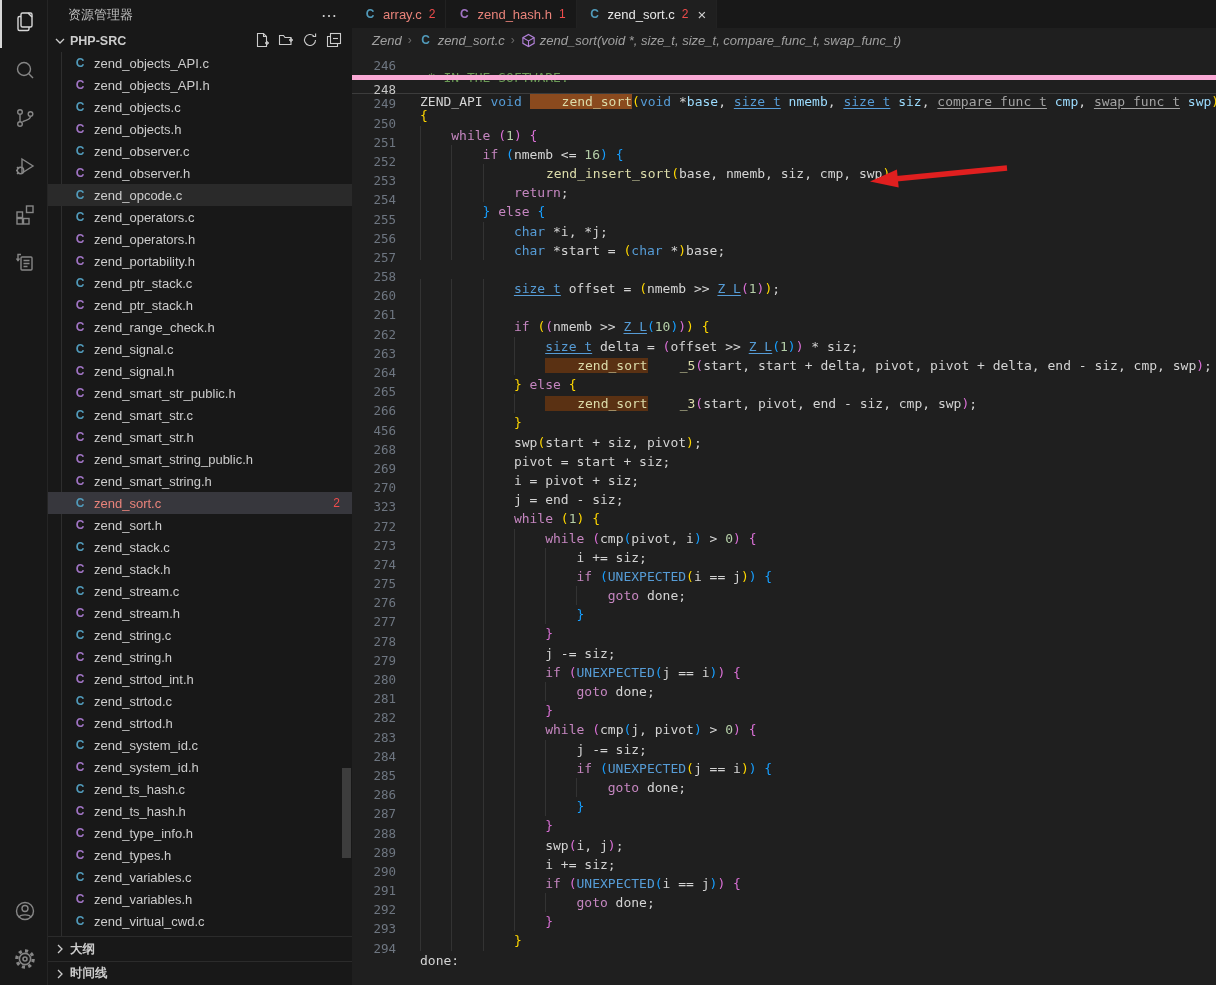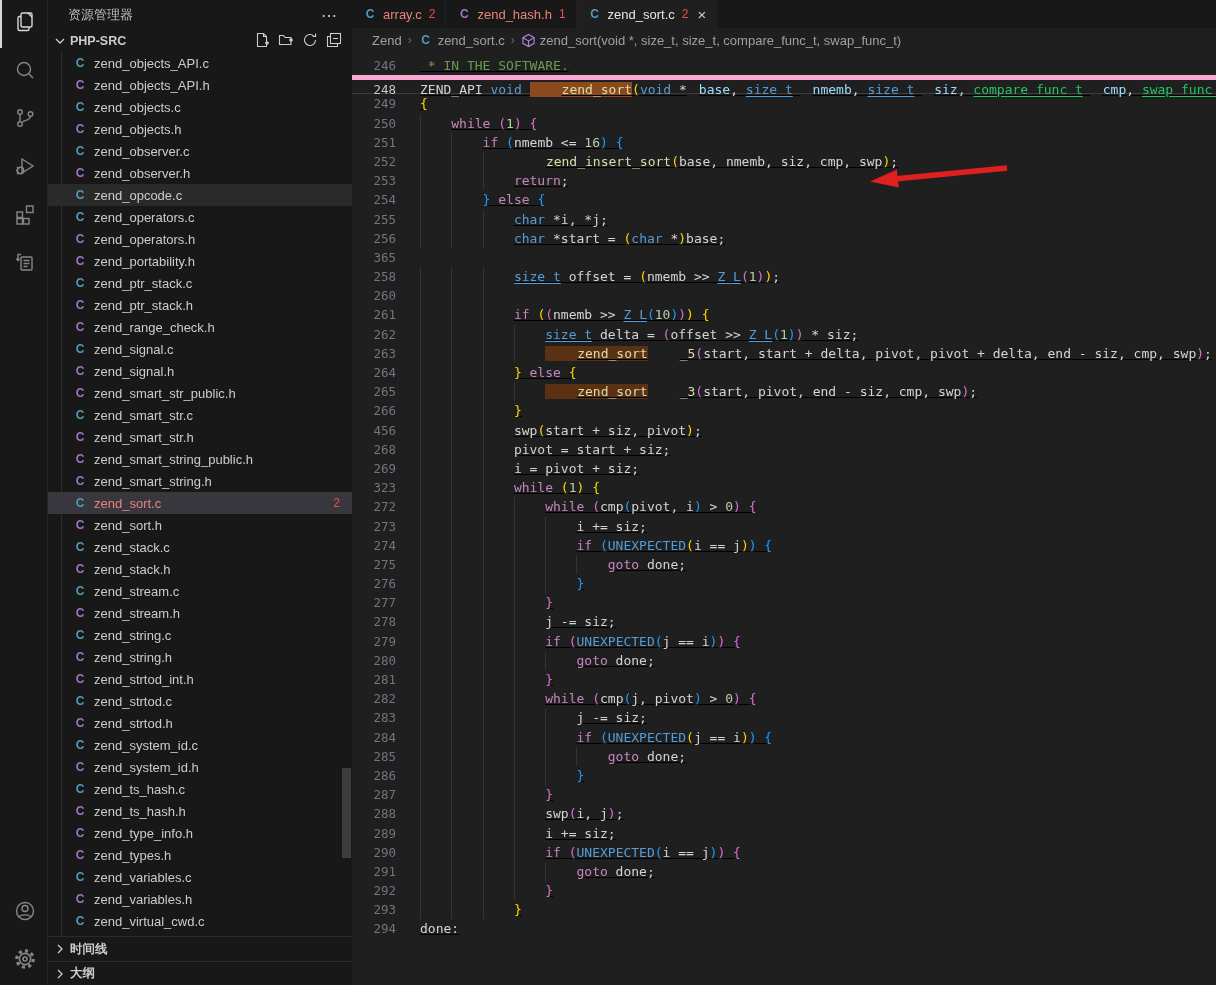--- a/index.html
+++ b/index.html
@@ -57,38 +57,38 @@
   .tab .cicon { margin-right:5px; }
   .tab .tlabel { color:#e9837a; }
   .tab.active .tlabel { color:#e8e8e8; }
   .tab .tcount { color:#f14c4c; margin-left:7px; font-size:12px; }
   .tab .tclose { color:#d0d0d0; margin-left:9px; font-size:15px; line-height:1; cursor:pointer; }
 
   .breadcrumb { height:24px; display:flex; align-items:center; padding-left:20px; font-size:13px;
     color:#a0a0a0; flex-shrink:0; white-space:nowrap; }
   .breadcrumb .sep { color:#6a6a6a; margin:0 6px; font-size:12px; }
   .breadcrumb .cicon { margin-right:4px; }
-  .crumb { cursor:pointer; }
+  .crumb { cursor:pointer;font-style:italic; }
   .sym-icon { margin-right:4px; display:flex; }
 
   
   .code-wrap { flex:1; position:relative; overflow:hidden; padding-top:4px; cursor:text; }
   .line { height:19.2px; position:relative; font-family:"DejaVu Sans Mono", monospace;
     font-size:13px; line-height:19.2px; white-space:pre; }
   .lnum { position:absolute; left:0; top:0; width:44px; text-align:right; color:#6e7681;
     font-size:12.5px; }
   .line.current .lnum { color:#c6c6c6; }
   .line.current { border-top:5px solid #f9a8d4; border-bottom:1px solid #3c3c3c; }
-  .ltext { position:absolute; left:68px; top:0;text-decoration:underline; }
+  .ltext { position:absolute; left:68px; top:12px; }
   .tabg { display:inline-block; width:4ch; border-left:1px solid #333333; height:19.2px;
     vertical-align:top; }
   .cm{color:#6a9955;} .kw{color:#c586c0;} .ty{color:#569cd6;} .mac{color:#569cd6;}
   .tyu{color:#569cd6; text-decoration:underline; text-underline-offset:2px;}
-  .tyt{color:#22c55e; text-decoration:underline; text-underline-offset:2px;}
-  .pr{color:#9cdcfe;margin-left:12px;} .fn{color:#dcdcaa;padding-left:32px;} .num{color:#b5cea8;} .pl{color:#d4d4d4;}
+  .tyt{color:#a3a3a3; text-decoration:underline; text-underline-offset:2px;}
+  .pr{color:#9cdcfe;} .fn{color:#dcdcaa;padding-left:32px;} .num{color:#b5cea8;} .pl{color:#d4d4d4;}
   .b1{color:#ffd700;} .b2{color:#da70d6;} .b3{color:#179fff;}
   .hl{background:#8a4a1e;} .hl2{background:#5a3113;}
 
   .arrow-svg { position:absolute; left:500px; top:105px; pointer-events:none; }
 </style>
 </head>
 <body>
 
 <div class="app">
 
@@ -355,29 +355,29 @@
         </div>
       </div>
     <div class="sb-scroll"></div>
     <div class="bottom-sections" id="bottom-sections">
         <div class="section-header">
           <span class="chev">
             <svg width="16" height="16" viewBox="0 0 16 16">
               <polyline points="6,4 10,8 6,12" fill="none" stroke="#cccccc" stroke-width="1.3"></polyline>
             </svg>
           </span>
-          <span class="section-title">时间线</span>
+          <span class="section-title">大纲</span>
         </div>
         <div class="section-header">
           <span class="chev">
             <svg width="16" height="16" viewBox="0 0 16 16">
               <polyline points="6,4 10,8 6,12" fill="none" stroke="#cccccc" stroke-width="1.3"></polyline>
             </svg>
           </span>
-          <span class="section-title">大纲</span>
+          <span class="section-title">时间线</span>
         </div>
       </div>
   </aside>
 
   <main class="editor-area">
     <div class="tab-bar" id="tab-bar">
         <div class="tab">
           <span class="cicon c">C</span>
           <span class="tlabel">array.c</span>
           <span class="tcount">2</span>
@@ -413,32 +413,33 @@
           <div class="line"><span class="lnum">246</span><span class="ltext"><span class="cm"> * IN THE SOFTWARE.</span></span></div>
           <div class="line current"><span class="lnum">248</span><span class="ltext"><span class="pl">ZEND_API </span><span class="ty">void</span><span class="pl"> </span><span class="fn hl">zend_sort</span><span class="b1">(</span><span class="ty">void</span><span class="pl"> *</span><span class="pr">base</span><span class="pl">, </span><span class="tyu">size_t</span><span class="pl"> </span><span class="pr">nmemb</span><span class="pl">, </span><span class="tyu">size_t</span><span class="pl"> </span><span class="pr">siz</span><span class="pl">, </span><span class="tyt">compare_func_t</span><span class="pl"> </span><span class="pr">cmp</span><span class="pl">, </span><span class="tyt">swap_func_t</span><span class="pl"> </span><span class="pr">swp</span><span class="b1">)</span></span></div>
           <div class="line"><span class="lnum">249</span><span class="ltext"><span class="b1">{</span></span></div>
           <div class="line"><span class="lnum">250</span><span class="ltext"><span class="tabg"></span><span class="kw">while</span><span class="pl"> </span><span class="b2">(</span><span class="num">1</span><span class="b2">)</span><span class="pl"> </span><span class="b2">{</span></span></div>
           <div class="line"><span class="lnum">251</span><span class="ltext"><span class="tabg"></span><span class="tabg"></span><span class="kw">if</span><span class="pl"> </span><span class="b3">(</span><span class="pl">nmemb &lt;= </span><span class="num">16</span><span class="b3">)</span><span class="pl"> </span><span class="b3">{</span></span></div>
           <div class="line"><span class="lnum">252</span><span class="ltext"><span class="tabg"></span><span class="tabg"></span><span class="tabg"></span><span class="fn">zend_insert_sort</span><span class="b1">(</span><span class="pl">base, nmemb, siz, cmp, swp</span><span class="b1">)</span><span class="pl">;</span></span></div>
           <div class="line"><span class="lnum">253</span><span class="ltext"><span class="tabg"></span><span class="tabg"></span><span class="tabg"></span><span class="kw">return</span><span class="pl">;</span></span></div>
           <div class="line"><span class="lnum">254</span><span class="ltext"><span class="tabg"></span><span class="tabg"></span><span class="b3">}</span><span class="pl"> </span><span class="kw">else</span><span class="pl"> </span><span class="b3">{</span></span></div>
           <div class="line"><span class="lnum">255</span><span class="ltext"><span class="tabg"></span><span class="tabg"></span><span class="tabg"></span><span class="ty">char</span><span class="pl"> *i, *j;</span></span></div>
           <div class="line"><span class="lnum">256</span><span class="ltext"><span class="tabg"></span><span class="tabg"></span><span class="tabg"></span><span class="ty">char</span><span class="pl"> *start = </span><span class="b1">(</span><span class="ty">char</span><span class="pl"> *</span><span class="b1">)</span><span class="pl">base;</span></span></div>
-          <div class="line"><span class="lnum">365</span></div>
+          <div class="line"><span class="lnum">257</span></div>
           <div class="line"><span class="lnum">258</span><span class="ltext"><span class="tabg"></span><span class="tabg"></span><span class="tabg"></span><span class="tyu">size_t</span><span class="pl"> offset = </span><span class="b1">(</span><span class="pl">nmemb &gt;&gt; </span><span class="tyu">Z_L</span><span class="b2">(</span><span class="num">1</span><span class="b2">)</span><span class="b1">)</span><span class="pl">;</span></span></div>
           <div class="line"><span class="lnum">260</span><span class="ltext"><span class="tabg"></span><span class="tabg"></span><span class="tabg"></span></span></div>
           <div class="line"><span class="lnum">261</span><span class="ltext"><span class="tabg"></span><span class="tabg"></span><span class="tabg"></span><span class="kw">if</span><span class="pl"> </span><span class="b1">(</span><span class="b2">(</span><span class="pl">nmemb &gt;&gt; </span><span class="tyu">Z_L</span><span class="b3">(</span><span class="num">10</span><span class="b3">)</span><span class="b2">)</span><span class="b1">)</span><span class="pl"> </span><span class="b1">{</span></span></div>
           <div class="line"><span class="lnum">262</span><span class="ltext"><span class="tabg"></span><span class="tabg"></span><span class="tabg"></span><span class="tabg"></span><span class="tyu">size_t</span><span class="pl"> delta = </span><span class="b2">(</span><span class="pl">offset &gt;&gt; </span><span class="tyu">Z_L</span><span class="b3">(</span><span class="num">1</span><span class="b3">)</span><span class="b2">)</span><span class="pl"> * siz;</span></span></div>
           <div class="line"><span class="lnum">263</span><span class="ltext"><span class="tabg"></span><span class="tabg"></span><span class="tabg"></span><span class="tabg"></span><span class="fn hl2">zend_sort</span><span class="fn">_5</span><span class="b2">(</span><span class="pl">start, start + delta, pivot, pivot + delta, end - siz, cmp, swp</span><span class="b2">)</span><span class="pl">;</span></span></div>
           <div class="line"><span class="lnum">264</span><span class="ltext"><span class="tabg"></span><span class="tabg"></span><span class="tabg"></span><span class="b1">}</span><span class="pl"> </span><span class="kw">else</span><span class="pl"> </span><span class="b1">{</span></span></div>
           <div class="line"><span class="lnum">265</span><span class="ltext"><span class="tabg"></span><span class="tabg"></span><span class="tabg"></span><span class="tabg"></span><span class="fn hl2">zend_sort</span><span class="fn">_3</span><span class="b2">(</span><span class="pl">start, pivot, end - siz, cmp, swp</span><span class="b2">)</span><span class="pl">;</span></span></div>
           <div class="line"><span class="lnum">266</span><span class="ltext"><span class="tabg"></span><span class="tabg"></span><span class="tabg"></span><span class="b1">}</span></span></div>
           <div class="line"><span class="lnum">456</span><span class="ltext"><span class="tabg"></span><span class="tabg"></span><span class="tabg"></span><span class="pl">swp</span><span class="b1">(</span><span class="pl">start + siz, pivot</span><span class="b1">)</span><span class="pl">;</span></span></div>
           <div class="line"><span class="lnum">268</span><span class="ltext"><span class="tabg"></span><span class="tabg"></span><span class="tabg"></span><span class="pl">pivot = start + siz;</span></span></div>
           <div class="line"><span class="lnum">269</span><span class="ltext"><span class="tabg"></span><span class="tabg"></span><span class="tabg"></span><span class="pl">i = pivot + siz;</span></span></div>
+          <div class="line"><span class="lnum">270</span><span class="ltext"><span class="tabg"></span><span class="tabg"></span><span class="tabg"></span><span class="pl">j = end - siz;</span></span></div>
           <div class="line"><span class="lnum">323</span><span class="ltext"><span class="tabg"></span><span class="tabg"></span><span class="tabg"></span><span class="kw">while</span><span class="pl"> </span><span class="b1">(</span><span class="num">1</span><span class="b1">)</span><span class="pl"> </span><span class="b1">{</span></span></div>
           <div class="line"><span class="lnum">272</span><span class="ltext"><span class="tabg"></span><span class="tabg"></span><span class="tabg"></span><span class="tabg"></span><span class="kw">while</span><span class="pl"> </span><span class="b2">(</span><span class="pl">cmp</span><span class="b3">(</span><span class="pl">pivot, i</span><span class="b3">)</span><span class="pl"> &gt; </span><span class="num">0</span><span class="b2">)</span><span class="pl"> </span><span class="b2">{</span></span></div>
           <div class="line"><span class="lnum">273</span><span class="ltext"><span class="tabg"></span><span class="tabg"></span><span class="tabg"></span><span class="tabg"></span><span class="tabg"></span><span class="pl">i += siz;</span></span></div>
           <div class="line"><span class="lnum">274</span><span class="ltext"><span class="tabg"></span><span class="tabg"></span><span class="tabg"></span><span class="tabg"></span><span class="tabg"></span><span class="kw">if</span><span class="pl"> </span><span class="b3">(</span><span class="mac">UNEXPECTED</span><span class="b1">(</span><span class="pl">i == j</span><span class="b1">)</span><span class="b3">)</span><span class="pl"> </span><span class="b3">{</span></span></div>
           <div class="line"><span class="lnum">275</span><span class="ltext"><span class="tabg"></span><span class="tabg"></span><span class="tabg"></span><span class="tabg"></span><span class="tabg"></span><span class="tabg"></span><span class="kw">goto</span><span class="pl"> done;</span></span></div>
           <div class="line"><span class="lnum">276</span><span class="ltext"><span class="tabg"></span><span class="tabg"></span><span class="tabg"></span><span class="tabg"></span><span class="tabg"></span><span class="b3">}</span></span></div>
           <div class="line"><span class="lnum">277</span><span class="ltext"><span class="tabg"></span><span class="tabg"></span><span class="tabg"></span><span class="tabg"></span><span class="b2">}</span></span></div>
           <div class="line"><span class="lnum">278</span><span class="ltext"><span class="tabg"></span><span class="tabg"></span><span class="tabg"></span><span class="tabg"></span><span class="pl">j -= siz;</span></span></div>
           <div class="line"><span class="lnum">279</span><span class="ltext"><span class="tabg"></span><span class="tabg"></span><span class="tabg"></span><span class="tabg"></span><span class="kw">if</span><span class="pl"> </span><span class="b2">(</span><span class="mac">UNEXPECTED</span><span class="b3">(</span><span class="pl">j == i</span><span class="b3">)</span><span class="b2">)</span><span class="pl"> </span><span class="b2">{</span></span></div>
           <div class="line"><span class="lnum">280</span><span class="ltext"><span class="tabg"></span><span class="tabg"></span><span class="tabg"></span><span class="tabg"></span><span class="tabg"></span><span class="kw">goto</span><span class="pl"> done;</span></span></div>

